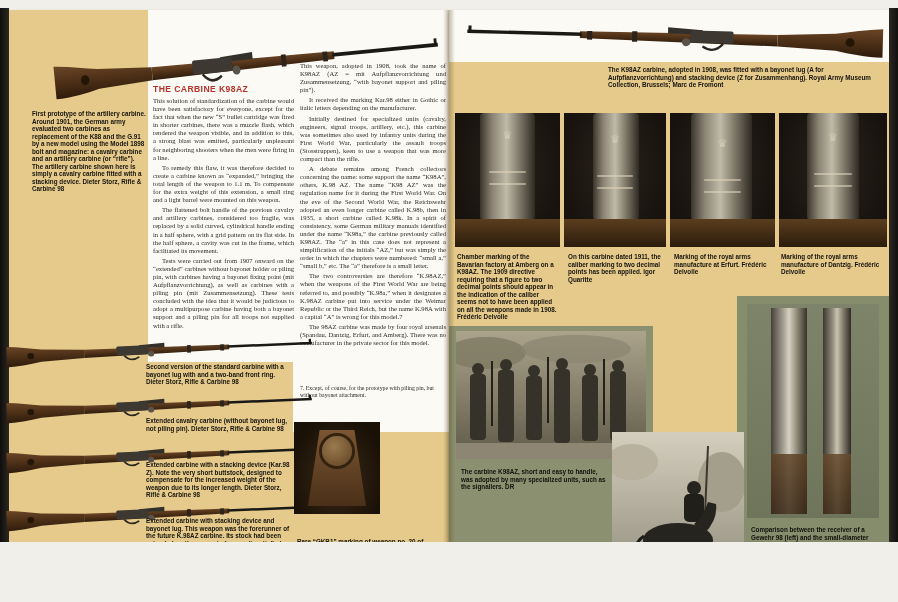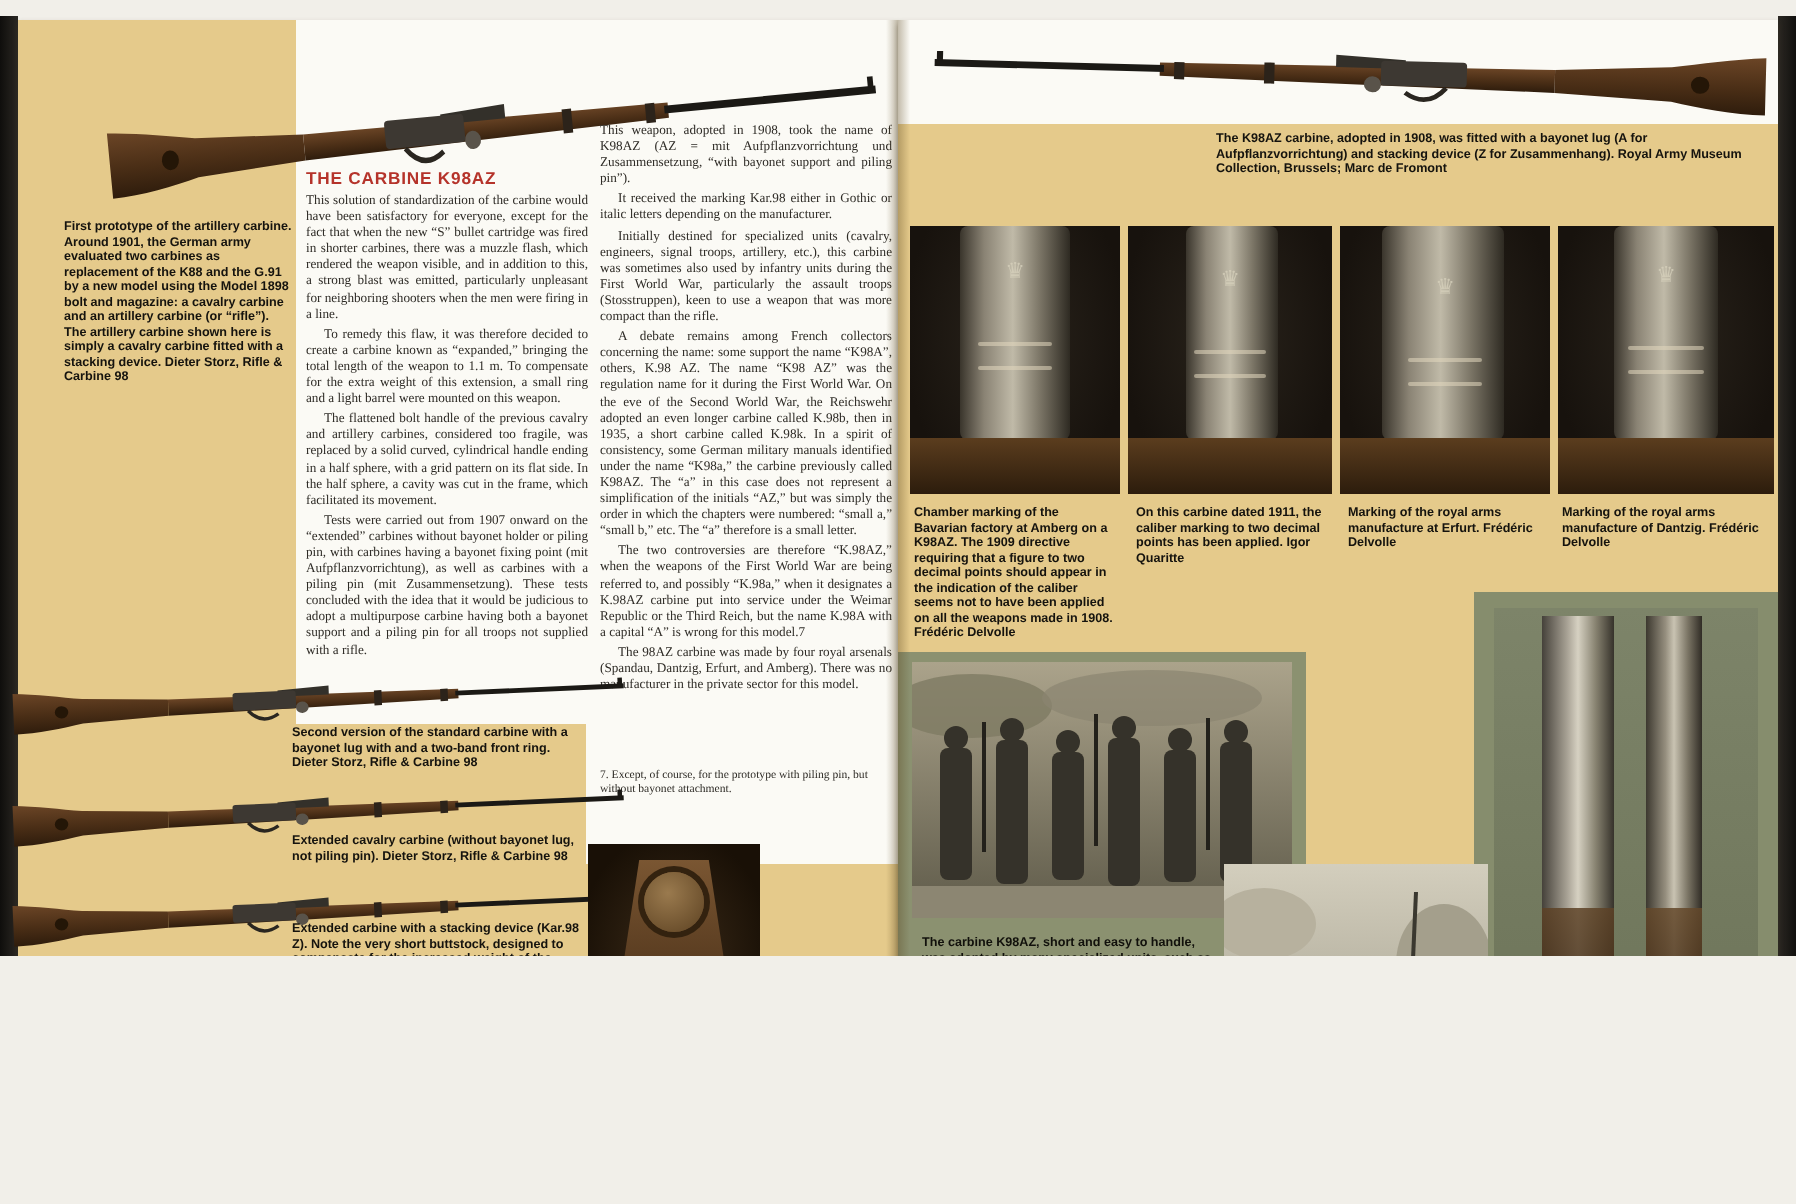--- a/index.html
+++ b/index.html
@@ -1,16 +1,16 @@
 <!DOCTYPE html>
 <html style="--tan: #e5ca8b; --green: #8b9170; --heading_red: #b5332a; --footer_red: #8c1f14; --white: #fbfaf5;"><head>
 <meta charset="utf-8">
 <style>
   html,body{margin:0;padding:0;background:#f1efe9;-webkit-text-size-adjust:none;}
-  #spread{position:relative;width:898px;height:478px;overflow:hidden;
+  #spread{position:relative;width:898px;height:542px;overflow:hidden;
           font-family:"Liberation Sans",sans-serif;background:#f1efe9;}
   .abs{position:absolute;}
   
   .edge-left{left:0;top:8px;width:9px;height:584px;background:linear-gradient(90deg,#0f0e0c,#2b2823);}
   .edge-right{left:889px;top:8px;width:9px;height:584px;background:linear-gradient(90deg,#2b2823,#11100e);}
   .page{top:10px;height:581px;background:var(--tan,#e5ca8b);box-shadow:0 2px 3px rgba(60,50,30,.45);}
   #left-page{left:9px;width:440px;}
   #right-page{left:449px;width:440px;}
   .spine{left:443px;top:10px;width:12px;height:581px;
          background:linear-gradient(90deg,rgba(90,70,30,0) 0%,rgba(90,70,30,.35) 50%,rgba(90,70,30,0) 100%);z-index:40;}

